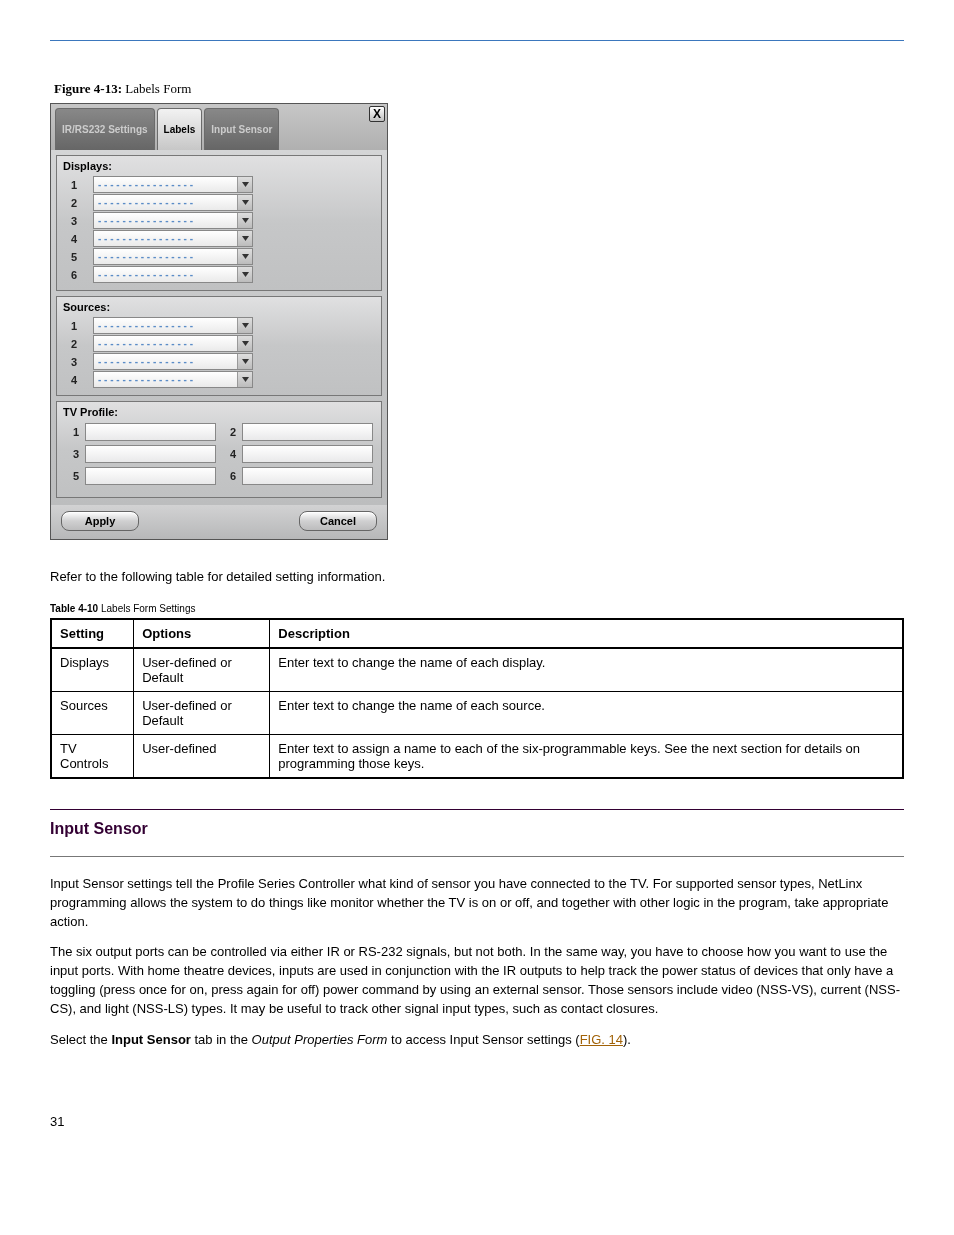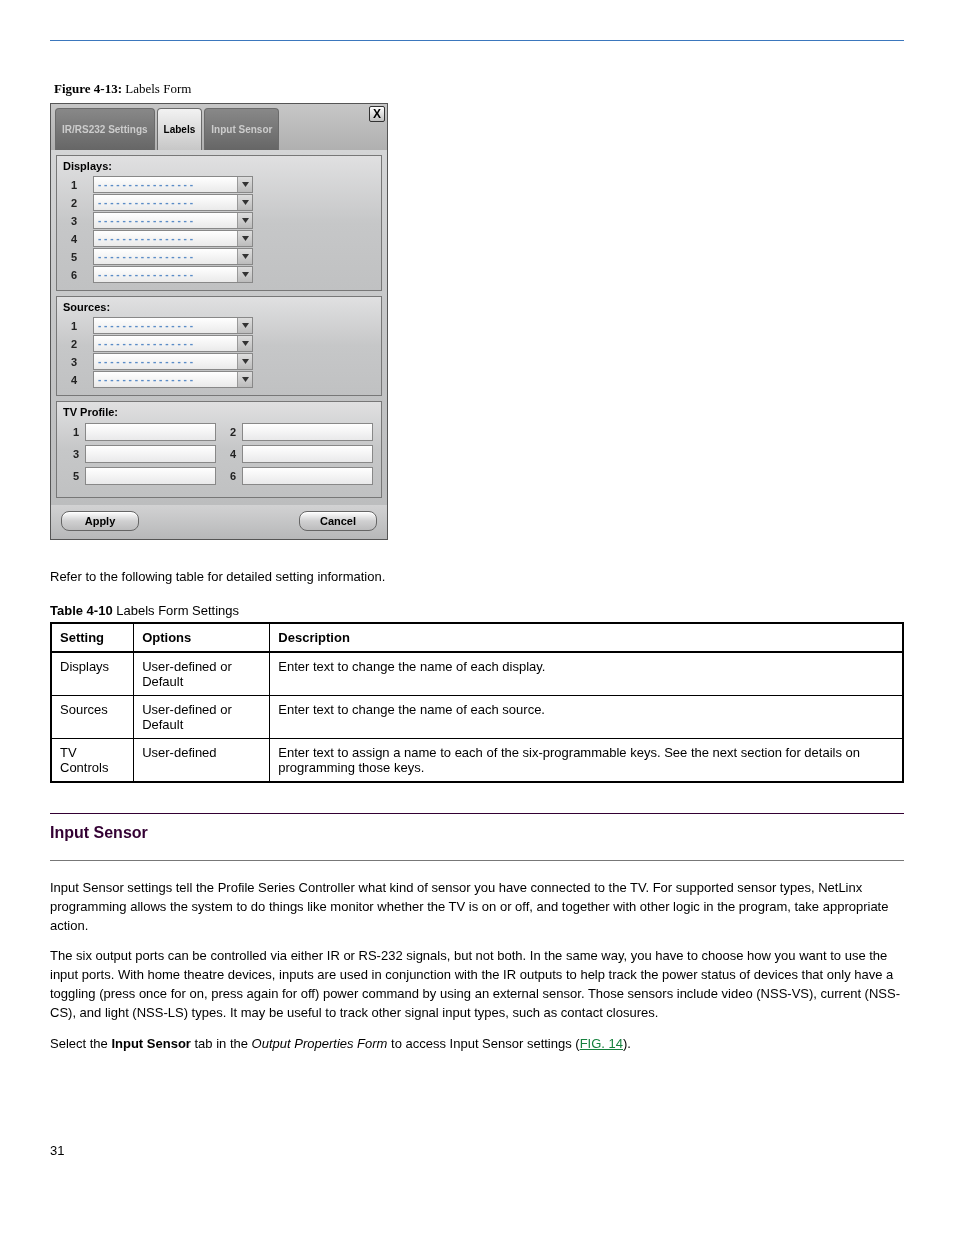--- a/index.html
+++ b/index.html
@@ -27,27 +27,27 @@
     margin-bottom: 12px;
   }
   .figure-caption {
     text-align: center;
     font-size: 13px;
     margin: 8px 0 4px 0;
     font-family: Liberation Serif, serif;
   }
   .table-caption {
     text-align: center;
-    font-size: 13px;
+    font-size: 10px;
     margin: 16px 0 4px 0;
   }
   .page-num {
     font-size: 13px;
     text-align: left;
-    margin-top: 89px;
+    margin-top: 64px;
   }
   .dialog {
     width: 338px;
     border: 1px solid #555;
     background: linear-gradient(#d9d9d9, #bfc0c1, #d2d2d2, #b0b0b0);
     position: relative;
     font-family: Arial, sans-serif;
   }
   .tabbar {
     display: flex;
@@ -203,21 +203,21 @@
   .hr1 {
     border: none;
     border-top: 1px solid #330033;
     margin: 30px 0 10px 0;
   }
   .hr2 {
     border: none;
     border-top: 1px solid #777;
     margin: 14px 0 18px 0;
   }
-  a.link { color: #15803d; text-decoration: underline; }
+  a.link { color: #a16207; text-decoration: underline; }
 </style>
 </head>
 <body>
 
 <div class="top-rule"></div>
 
 <p class="figure-caption" style="text-align:left; margin-left:4px; margin-bottom:6px;">
   <strong>Figure 4-13:</strong><span> Labels Form</span>
 </p>
 

